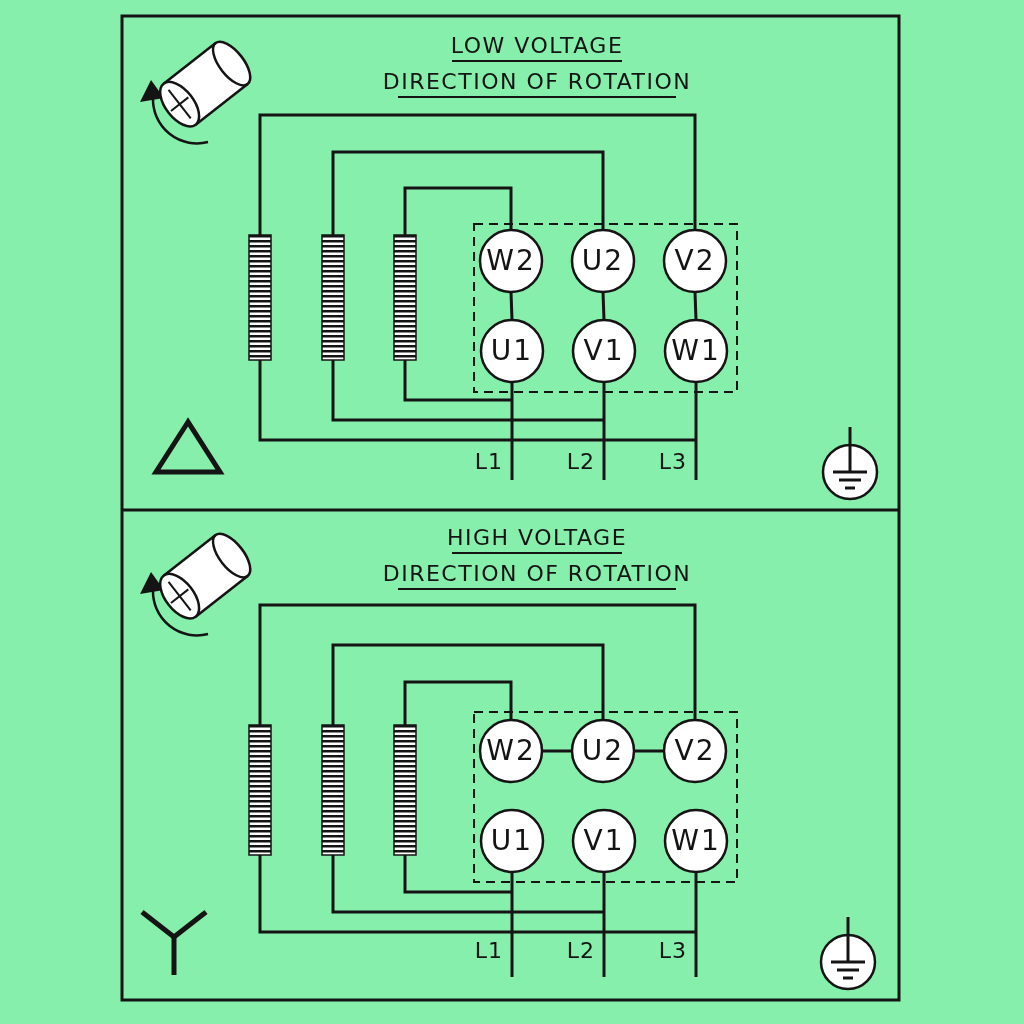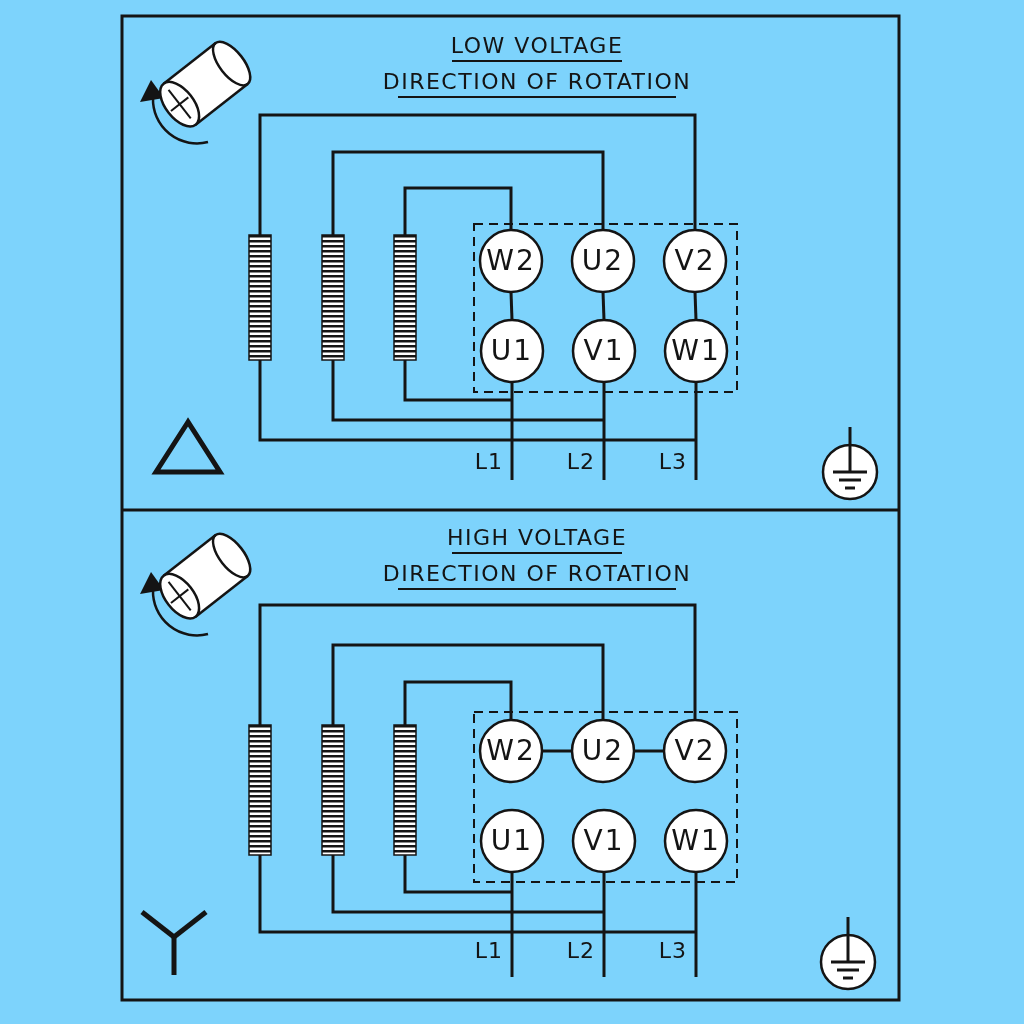--- a/index.html
+++ b/index.html
@@ -1,17 +1,17 @@
 <!DOCTYPE html>
 <html><head>
 <meta charset="utf-8">
 <style>
   html,body{margin:0;padding:0;background:#ffffff;}
   .stage{
-    position:relative;width:1024px;height:1024px;background:#7dd3fc;
+    position:relative;width:1024px;height:1024px;background:#86efac;
     font-family:"DejaVu Sans","Liberation Sans",sans-serif;
   }
   svg{position:absolute;left:0;top:0;}
   text{fill:#141414;}
   .title-text{font-size:22px;letter-spacing:1.5px;text-anchor:middle;}
   .term-text{font-size:28px;letter-spacing:2px;text-anchor:middle;}
   .lead-text{font-size:22px;letter-spacing:1px;text-anchor:end;}
   .wire{stroke:#141414;stroke-width:3;fill:none;}
   .term-c{stroke:#141414;stroke-width:2.5;fill:#ffffff;}
   .dashbox{stroke:#141414;stroke-width:2;fill:none;stroke-dasharray:9 6;}

